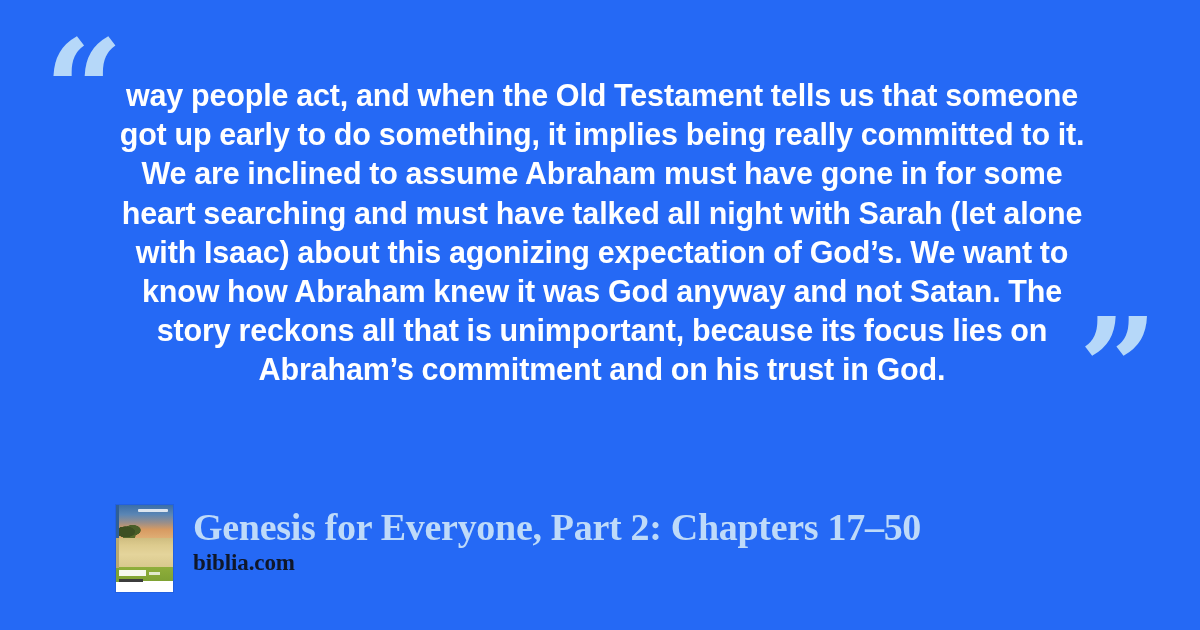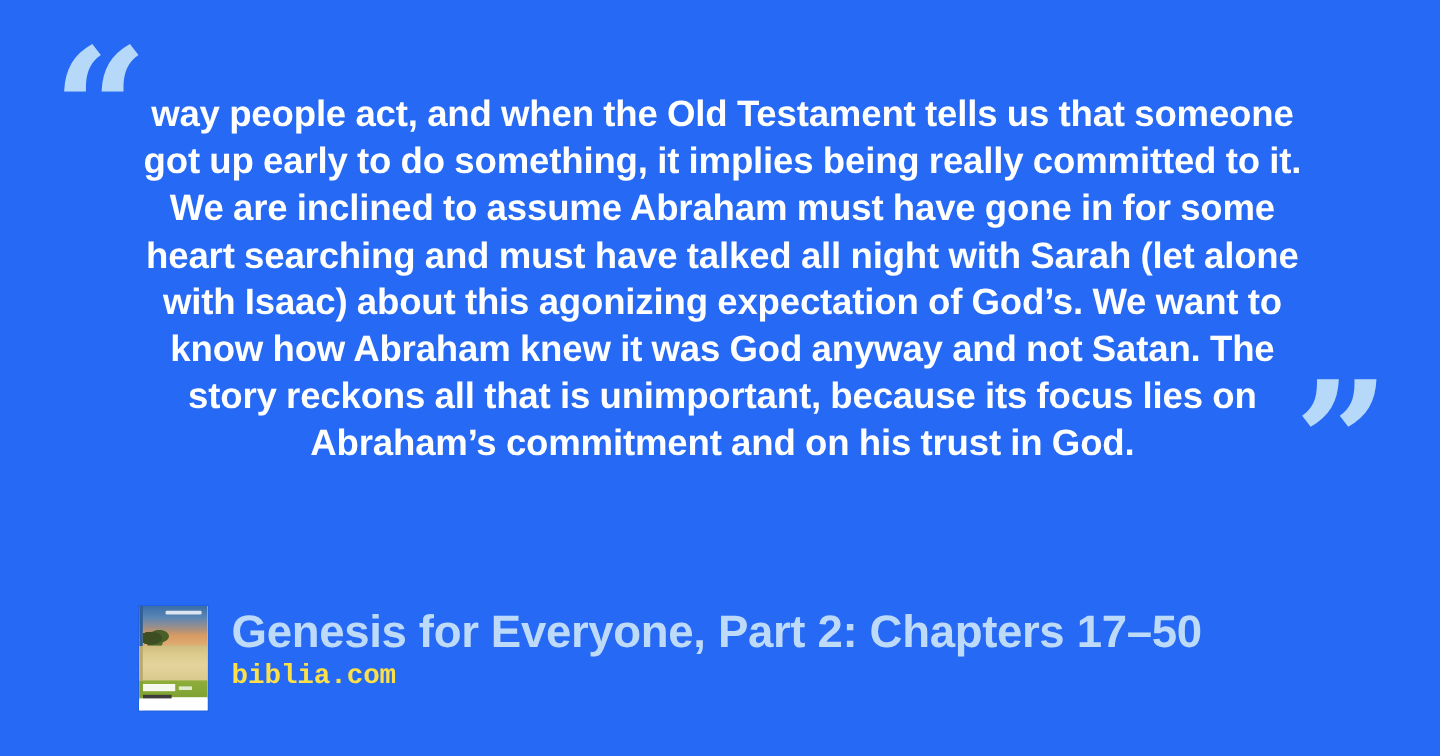--- a/index.html
+++ b/index.html
@@ -170,33 +170,33 @@
 
   .footer-text {
     margin-left: 20px;
     display: flex;
     flex-direction: column;
     justify-content: flex-start;
   }
   .book-title {
     margin: 0;
     color: #bedaf9;
-    font-family: Liberation Sans, sans-serif;
+    font-family: Liberation Serif, serif;
     font-weight: 700;
     font-size: 38px;
     line-height: 44px;
     letter-spacing: -0.3px;
     white-space: nowrap;
     text-align: right;
   }
   .site-name {
     margin: 0;
     margin-top: 1px;
-    color: #fde047;
-    font-family: Liberation Mono, monospace;
+    color: #0f172a;
+    font-family: Liberation Serif, serif;
     font-weight: 700;
     font-size: 23px;
     line-height: 26px;
     letter-spacing: -0.1px;
   }
 </style>
 </head>
 <body>
 
 <div class="card">

